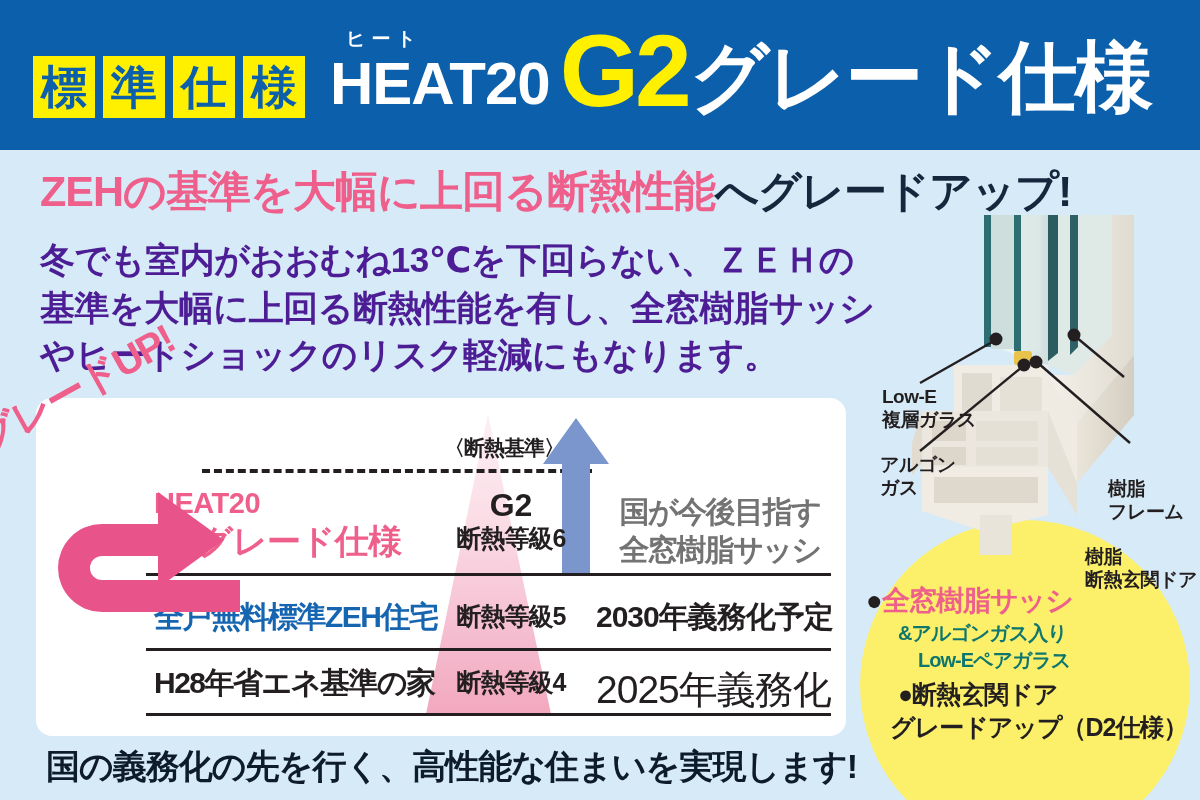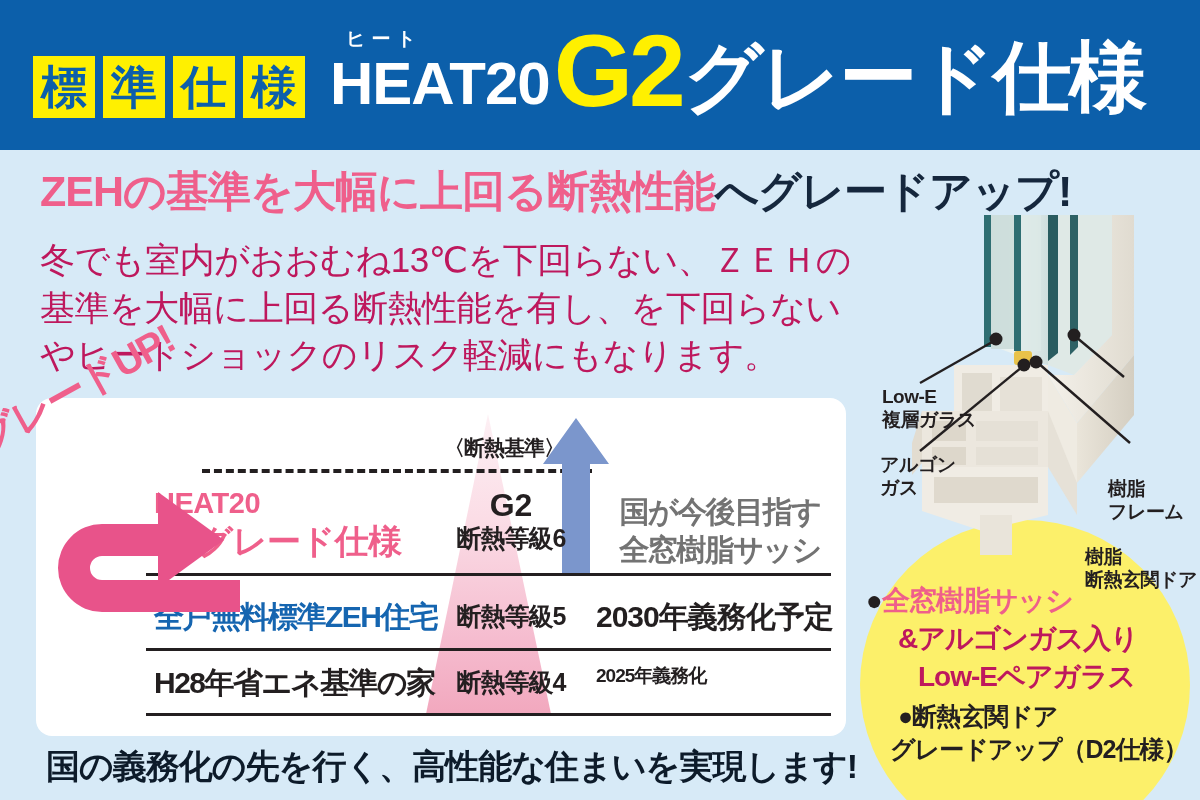--- a/index.html
+++ b/index.html
@@ -17,21 +17,21 @@
     background:#0c5faa;
   }
   .badge-row{position:absolute;left:33px;top:56px;display:flex;gap:8px;}
   .badge{
     width:62px;height:62px;background:#fff000;
     display:flex;align-items:center;justify-content:center;
     color:#0c5faa;font-weight:700;font-size:46px;line-height:1;
     letter-spacing:0;
   }
   .brandwrap{position:absolute;left:330px;top:26px;display:flex;align-items:flex-end;}
-  .heat-block{position:relative;}
+  .heat-block{position:relative;margin-right:6px;}
   .ruby{
     position:absolute;left:16px;top:0px;
     color:#ffffff;font-size:19px;font-weight:700;letter-spacing:6px;
     white-space:nowrap;
   }
   .heat20{
     color:#ffffff;font-size:60px;font-weight:700;line-height:1;
     padding-top:28px;letter-spacing:-1px;white-space:nowrap;
   }
   .g2{
@@ -48,21 +48,21 @@
     position:absolute;left:40px;top:168px;
     font-size:43px;font-weight:700;line-height:1.1;white-space:nowrap;
     letter-spacing:-1px;
   }
   .hl-pink{color:#ef5f8b;}
   .hl-dark{color:#15273d;}
 
   
   .bodycopy{
     position:absolute;left:40px;top:236px;width:830px;
-    color:#be185d;font-size:35px;font-weight:400;line-height:1.36;
+    color:#4c1d95;font-size:35px;font-weight:700;line-height:1.36;
     letter-spacing:-0.5px;
   }
   .bodycopy div{white-space:nowrap;}
 
   
   .chart-card{
     position:absolute;left:36px;top:398px;width:810px;height:338px;
     background:#ffffff;border-radius:16px;overflow:hidden;
   }
 
@@ -101,21 +101,21 @@
   .row1-mid .grade{font-size:25px;display:block;letter-spacing:-1px;}
   .row1-right{top:95px;color:#737373;font-size:30px;font-weight:700;line-height:1.26;letter-spacing:-1.5px;text-align:center;}
   .row1-right div{white-space:nowrap;}
 
   .row2-left{top:199px;color:#1565b0;font-size:30px;font-weight:700;letter-spacing:-1.5px;white-space:nowrap;}
   .row2-mid{top:202px;color:#231f20;font-size:25px;font-weight:700;letter-spacing:-1px;}
   .row2-right{top:199px;color:#231f20;font-size:30px;font-weight:700;letter-spacing:-1px;white-space:nowrap;}
 
   .row3-left{top:265px;color:#231f20;font-size:30px;font-weight:700;letter-spacing:-1.5px;white-space:nowrap;}
   .row3-mid{top:268px;color:#231f20;font-size:25px;font-weight:700;letter-spacing:-1px;}
-  .row3-right{top:265px;color:#231f20;font-size:19px;font-weight:700;letter-spacing:-1px;white-space:nowrap;}
+  .row3-right{top:265px;color:#231f20;font-size:39px;font-weight:400;letter-spacing:-1px;white-space:nowrap;}
 
   
   .gradeup-arrow{position:absolute;left:40px;top:470px;width:200px;height:160px;}
   .gradeup-text{
     position:absolute;left:20px;top:404px;width:290px;height:110px;
     color:#ef5f8b;font-size:40px;font-weight:700;white-space:nowrap;
     transform:rotate(-29deg);transform-origin:left bottom;
     letter-spacing:-2px;
   }
 
@@ -138,21 +138,21 @@
   }
   .lbl-lowe{left:882px;top:370px;}
   .lbl-argon{left:880px;top:438px;}
   .lbl-frame{left:1108px;top:462px;}
   .lbl-spacer{left:1085px;top:530px;}
 
   .bullets{position:absolute;left:866px;top:582px;width:330px;}
   .b-line{color:#231f20;font-weight:700;white-space:nowrap;letter-spacing:-1px;}
   .b-main{font-size:28px;color:#ef5f8b;}
   .b-dot{color:#231f20;}
-  .b-sub{font-size:28px;color:#be185d;}
+  .b-sub{font-size:20px;color:#0f766e;}
   .ind1{padding-left:32px;}
   .ind2{padding-left:52px;}
   .b-row2{font-size:25px;margin-top:4px;margin-left:32px;}
   .b-row2b{font-size:25px;padding-left:24px;}
   .b-row3{font-size:25px;margin-top:3px;}
 </style>
 </head>
 <body>
 
 <div id="stage">
@@ -174,21 +174,21 @@
       <div class="gradespec">グレード仕様</div>
     </div>
   </div>
 
   <div class="headline">
     <span class="hl-pink">ZEHの基準を大幅に上回る断熱性能</span><span class="hl-dark">へグレードアップ!</span>
   </div>
 
   <div class="bodycopy">
     <div>冬でも室内がおおむね13℃を下回らない、ＺＥＨの</div>
-    <div>基準を大幅に上回る断熱性能を有し、を下回らない</div>
+    <div>基準を大幅に上回る断熱性能を有し、全窓樹脂サッシ</div>
     <div>やヒートショックのリスク軽減にもなります。</div>
   </div>
 
   <div class="chart-card">
 
     <svg class="tri" viewBox="0 0 810 338">
       <defs>
         <linearGradient id="pinkgrad" x1="0" y1="0" x2="0" y2="1">
           <stop offset="0%" stop-color="#fdf0f4"></stop>
           <stop offset="35%" stop-color="#fbdde6"></stop>

